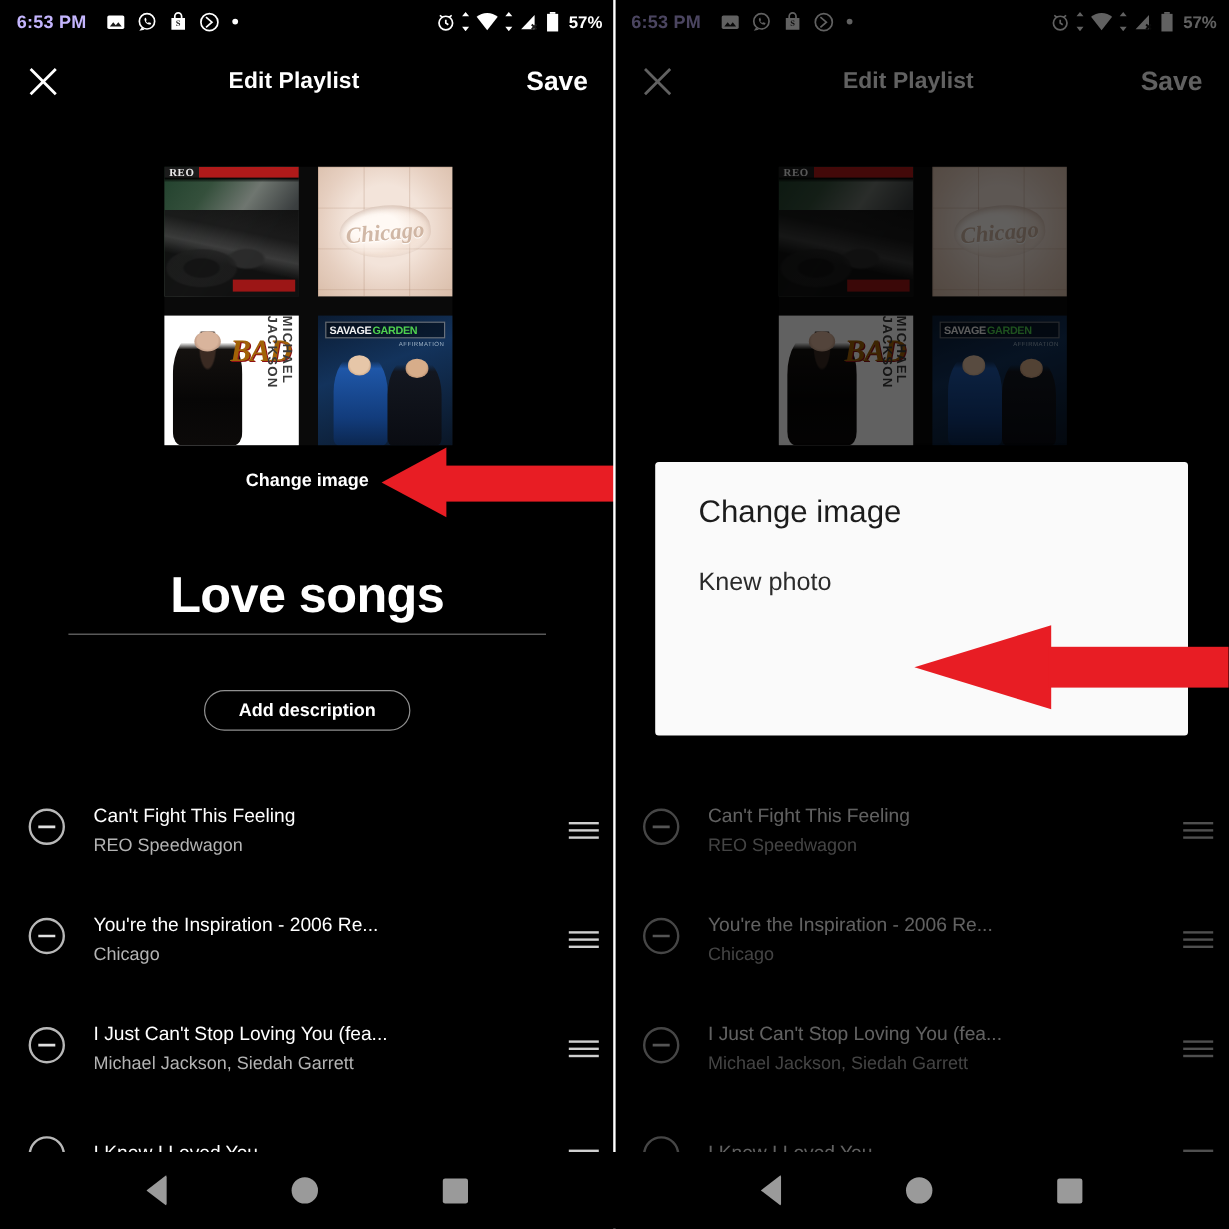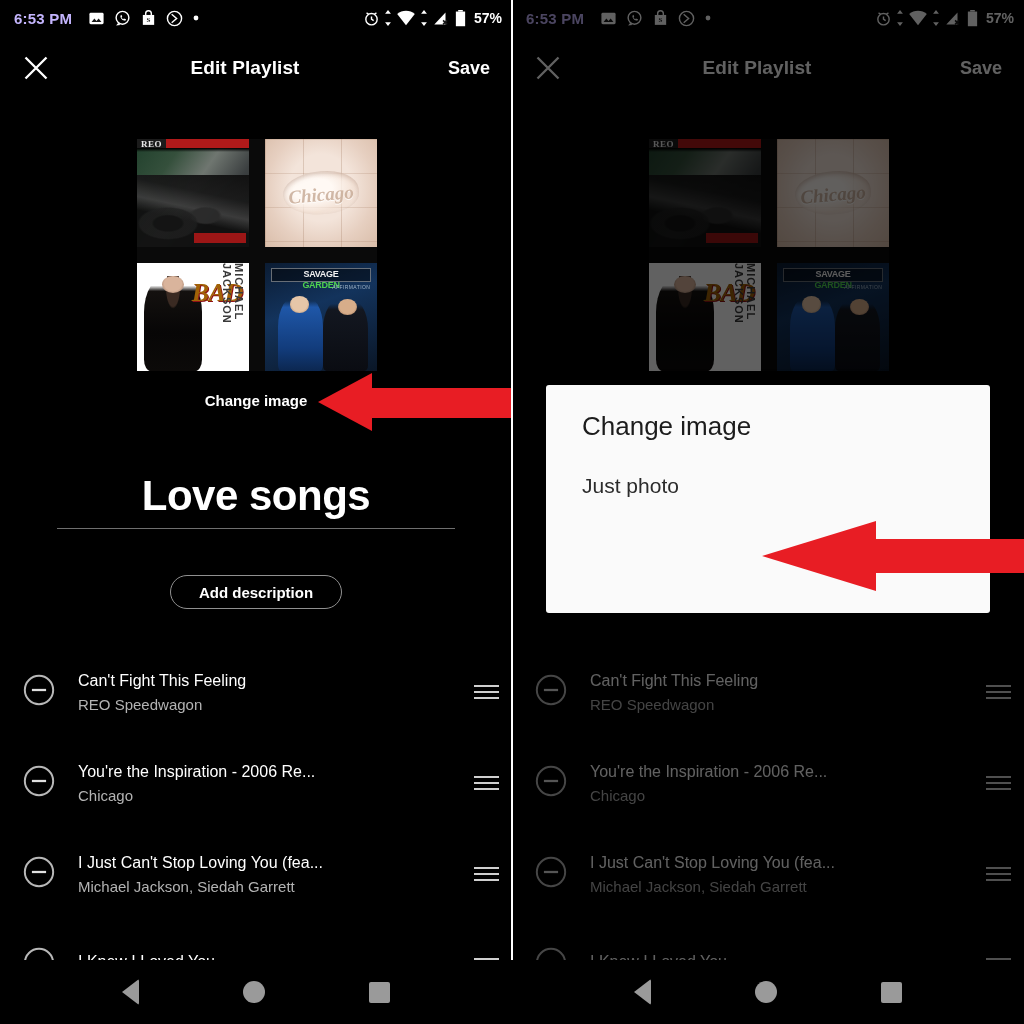--- a/index.html
+++ b/index.html
@@ -89,21 +89,21 @@
     flex: 1;
     text-align: center;
     color: #fff;
     font-size: 19px;
     font-weight: bold;
     letter-spacing: .1px;
   }
   .close-btn { width: 34px; display: flex; justify-content: flex-start; }
   .save-btn {
     color: #fff;
-    font-size: 18px;
+    font-size: 22px;
     font-weight: bold;
     min-width: 56px;
     text-align: right;
   }
 
   
   .cover {
     position: absolute;
     left: 137px; top: 139px;
     width: 240px; height: 232px;
@@ -216,21 +216,20 @@
     background: linear-gradient(160deg, #0b1c33 0%, #13335c 40%, #0a1626 100%);
   }
   .sg-bar {
     position: absolute; left: 5%; top: 5%;
     width: 90%; height: 13%;
     background: rgba(0,0,0,.45);
     border: 1px solid rgba(200,200,200,.5);
     display: flex; align-items: center;
     padding: 0 3px;
     gap: 1px;
-    flex-direction: column;
   }
   .sg-savage { color: #f2f2f2; font-size: 9px; font-weight: bold; letter-spacing: -.3px; }
   .sg-garden { color: #4fd14f; font-size: 9px; font-weight: bold; letter-spacing: -.3px; }
   .sg-sub {
     position: absolute; right: 6%; top: 19%;
     color: #9fb3c6; font-size: 5px; letter-spacing: .4px;
   }
   .sg-p1 {
     position: absolute; left: 12%; bottom: 0; width: 40%; height: 70%;
     background: linear-gradient(180deg, rgba(0,0,0,0) 0 8%, #1f57a8 16%, #123c7c 70%, #0c2750 100%);
@@ -782,21 +781,21 @@
           <span class="handle-line"></span>
           <span class="handle-line"></span>
         </span>
       </div>
     </div>
 
     <div class="scrim"></div>
 
     <div class="dialog">
       <div class="dialog-title">Change image</div>
-      <div class="dialog-option">Just photo</div>
+      <div class="dialog-option">Knew photo</div>
     </div>
 
   </div>
 
   <div class="divider"></div>
 
   <div class="arrow" id="arrow-left">
     <span class="arrow-head"></span>
     <span class="arrow-shaft"></span>
   </div>

